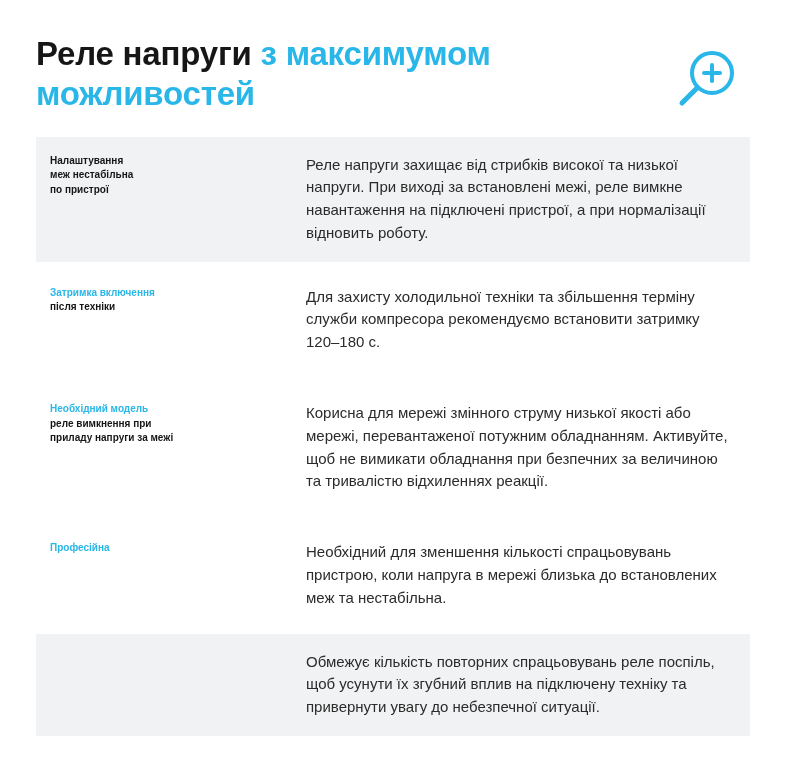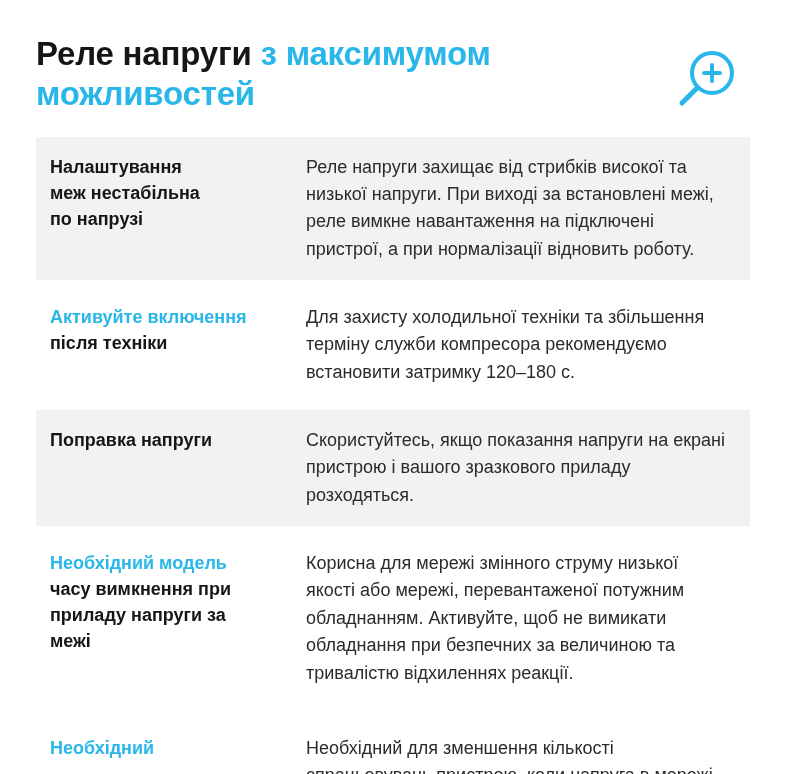--- a/index.html
+++ b/index.html
@@ -58,31 +58,31 @@
   }
   .table tr.plain td {
     background: #ffffff;
   }
   .table td {
     vertical-align: top;
     padding: 17px 14px 17px 14px;
   }
   .table td.label {
     width: 218px;
-    font-size: 18px;
+    font-size: 10px;
     font-weight: bold;
     line-height: 1.45;
     color: #161616;
     padding-left: 14px;
   }
   .table td.label .hl {
     color: #29b6e8;
   }
   .table td.desc {
-    font-size: 18px;
+    font-size: 15px;
     line-height: 1.52;
     color: #2b2b2b;
     padding-left: 24px;
     padding-right: 18px;
     font-weight: normal;
   }
   .spacer-row td {
     padding: 0;
     height: 7px;
     background: #ffffff !important;
@@ -101,52 +101,48 @@
         <line x1="44" y1="21" x2="44" y2="37" stroke="#29b6e8" stroke-width="4" stroke-linecap="round"></line>
         <line x1="36" y1="29" x2="52" y2="29" stroke="#29b6e8" stroke-width="4" stroke-linecap="round"></line>
         <line x1="29" y1="44" x2="14" y2="59" stroke="#29b6e8" stroke-width="5" stroke-linecap="round"></line>
       </svg>
     </span>
   </div>
 
   <table class="table">
     <tbody id="table-body">
         <tr class="shaded">
-          <td class="label"><span>Налаштування</span><br><span>меж нестабільна</span><br><span>по напрузі</span></td>
+          <td class="label"><span>Налаштування</span><br><span>меж нестабільна</span><br><span>по пристрої</span></td>
           <td class="desc">Реле напруги захищає від стрибків високої та низької напруги. При виході за встановлені межі, реле вимкне навантаження на підключені пристрої, а при нормалізації відновить роботу.</td>
         </tr>
         <tr class="spacer-row">
           <td colspan="2"></td>
         </tr>
         <tr class="plain">
-          <td class="label"><span class="hl">Активуйте включення</span><span></span><br><span>після техніки</span></td>
+          <td class="label"><span class="hl">Затримка включення</span><span></span><br><span>після техніки</span></td>
           <td class="desc">Для захисту холодильної техніки та збільшення терміну служби компресора рекомендуємо встановити затримку 120–180 с.</td>
         </tr>
         <tr class="spacer-row">
           <td colspan="2"></td>
         </tr>
-        <tr class="shaded">
-          <td class="label"><span>Поправка напруги</span></td>
-          <td class="desc">Скористуйтесь, якщо показання напруги на екрані пристрою і вашого зразкового приладу розходяться.</td>
-        </tr>
         <tr class="spacer-row">
           <td colspan="2"></td>
         </tr>
         <tr class="plain">
-          <td class="label"><span class="hl">Необхідний модель</span><span></span><br><span>часу вимкнення при</span><br><span>приладу напруги за межі</span></td>
+          <td class="label"><span class="hl">Необхідний модель</span><span></span><br><span>реле вимкнення при</span><br><span>приладу напруги за межі</span></td>
           <td class="desc">Корисна для мережі змінного струму низької якості або мережі, перевантаженої потужним обладнанням. Активуйте, щоб не вимикати обладнання при безпечних за величиною та тривалістю відхиленнях реакції.</td>
         </tr>
         <tr class="spacer-row">
           <td colspan="2"></td>
         </tr>
         <tr class="spacer-row">
           <td colspan="2"></td>
         </tr>
         <tr class="plain">
-          <td class="label"><span class="hl">Необхідний</span></td>
+          <td class="label"><span class="hl">Професійна</span></td>
           <td class="desc">Необхідний для зменшення кількості спрацьовувань пристрою, коли напруга в мережі близька до встановлених меж та нестабільна.</td>
         </tr>
         <tr class="spacer-row">
           <td colspan="2"></td>
         </tr>
         <tr class="shaded">
           <td class="label"><br></td>
           <td class="desc">Обмежує кількість повторних спрацьовувань реле поспіль, щоб усунути їх згубний вплив на підключену техніку та привернути увагу до небезпечної ситуації.</td>
         </tr>
       </tbody>

